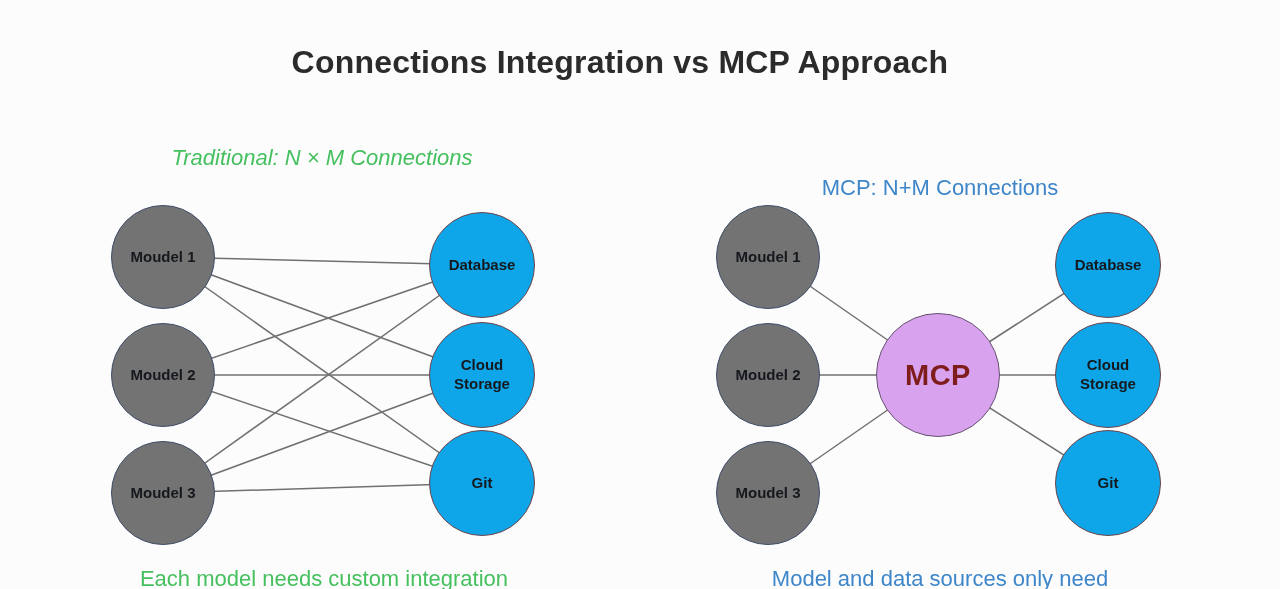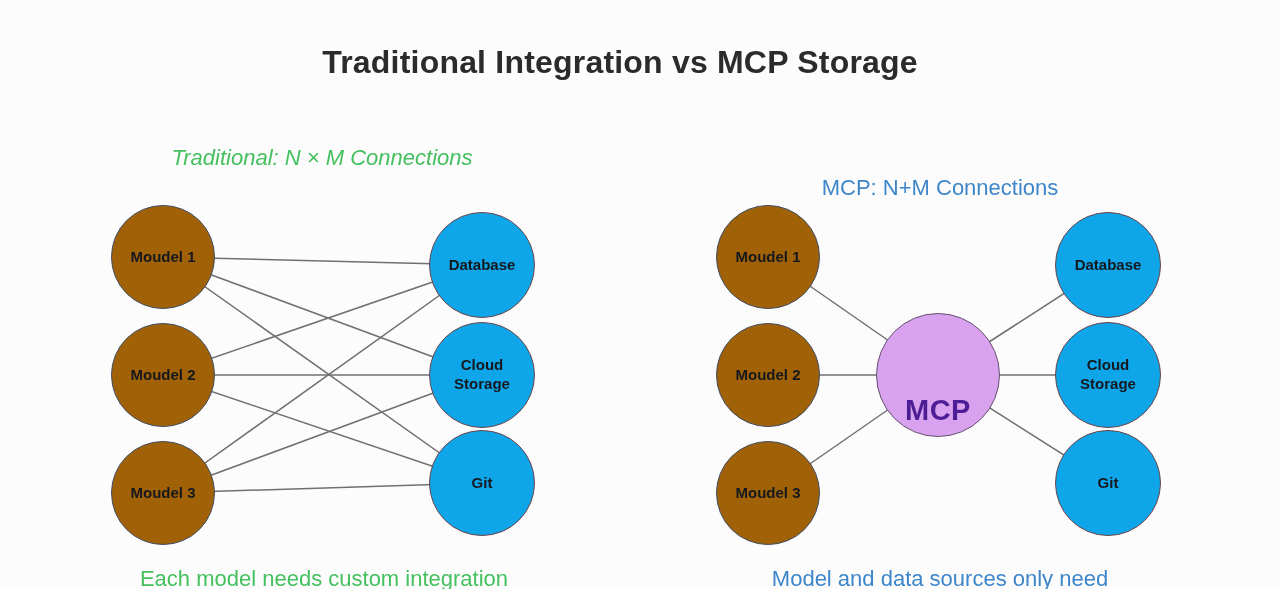--- a/index.html
+++ b/index.html
@@ -66,39 +66,38 @@
     box-sizing: border-box;
     font-size: 15px;
     font-weight: 600;
     color: #15181d;
     line-height: 1.25;
     padding: 8px;
   }
   .node.model {
     width: 104px;
     height: 104px;
-    background: #a16207;
+    background: #737373;
     border: 1.5px solid #3f4e68;
   }
   .node.service {
     width: 106px;
     height: 106px;
     background: #0ea5e9;
     border: 1.5px solid #6f4449;
   }
   .node.hub {
     width: 124px;
     height: 124px;
     background: #d9a2ee;
     border: 1.5px solid #665270;
     font-size: 29px;
     font-weight: 600;
-    color: #4c1d95;
+    color: #7f1d1d;
     letter-spacing: 0.5px;
-    align-items: flex-end;
   }
 </style>
 </head>
 <body>
 
 <div class="canvas">
 
   <svg class="lines-layer" width="1280" height="589" viewBox="0 0 1280 589">
     <g stroke="#707070" stroke-width="1.5">
 
@@ -114,21 +113,21 @@
 
       <line x1="768" y1="257" x2="938" y2="375"></line>
       <line x1="768" y1="375" x2="938" y2="375"></line>
       <line x1="768" y1="493" x2="938" y2="375"></line>
       <line x1="938" y1="375" x2="1108" y2="265"></line>
       <line x1="938" y1="375" x2="1108" y2="375"></line>
       <line x1="938" y1="375" x2="1108" y2="483"></line>
     </g>
   </svg>
 
-  <div class="page-title">Traditional Integration vs MCP Storage</div>
+  <div class="page-title">Connections Integration vs MCP Approach</div>
 
   <div class="subtitle trad">Traditional: N × M Connections</div>
   <div class="subtitle mcp">MCP: N+M Connections</div>
 
   <div class="node model" style="left:111px; top:205px;">
     <span>Moudel 1</span>
   </div>
   <div class="node model" style="left:111px; top:323px;">
     <span>Moudel 2</span>
   </div>

